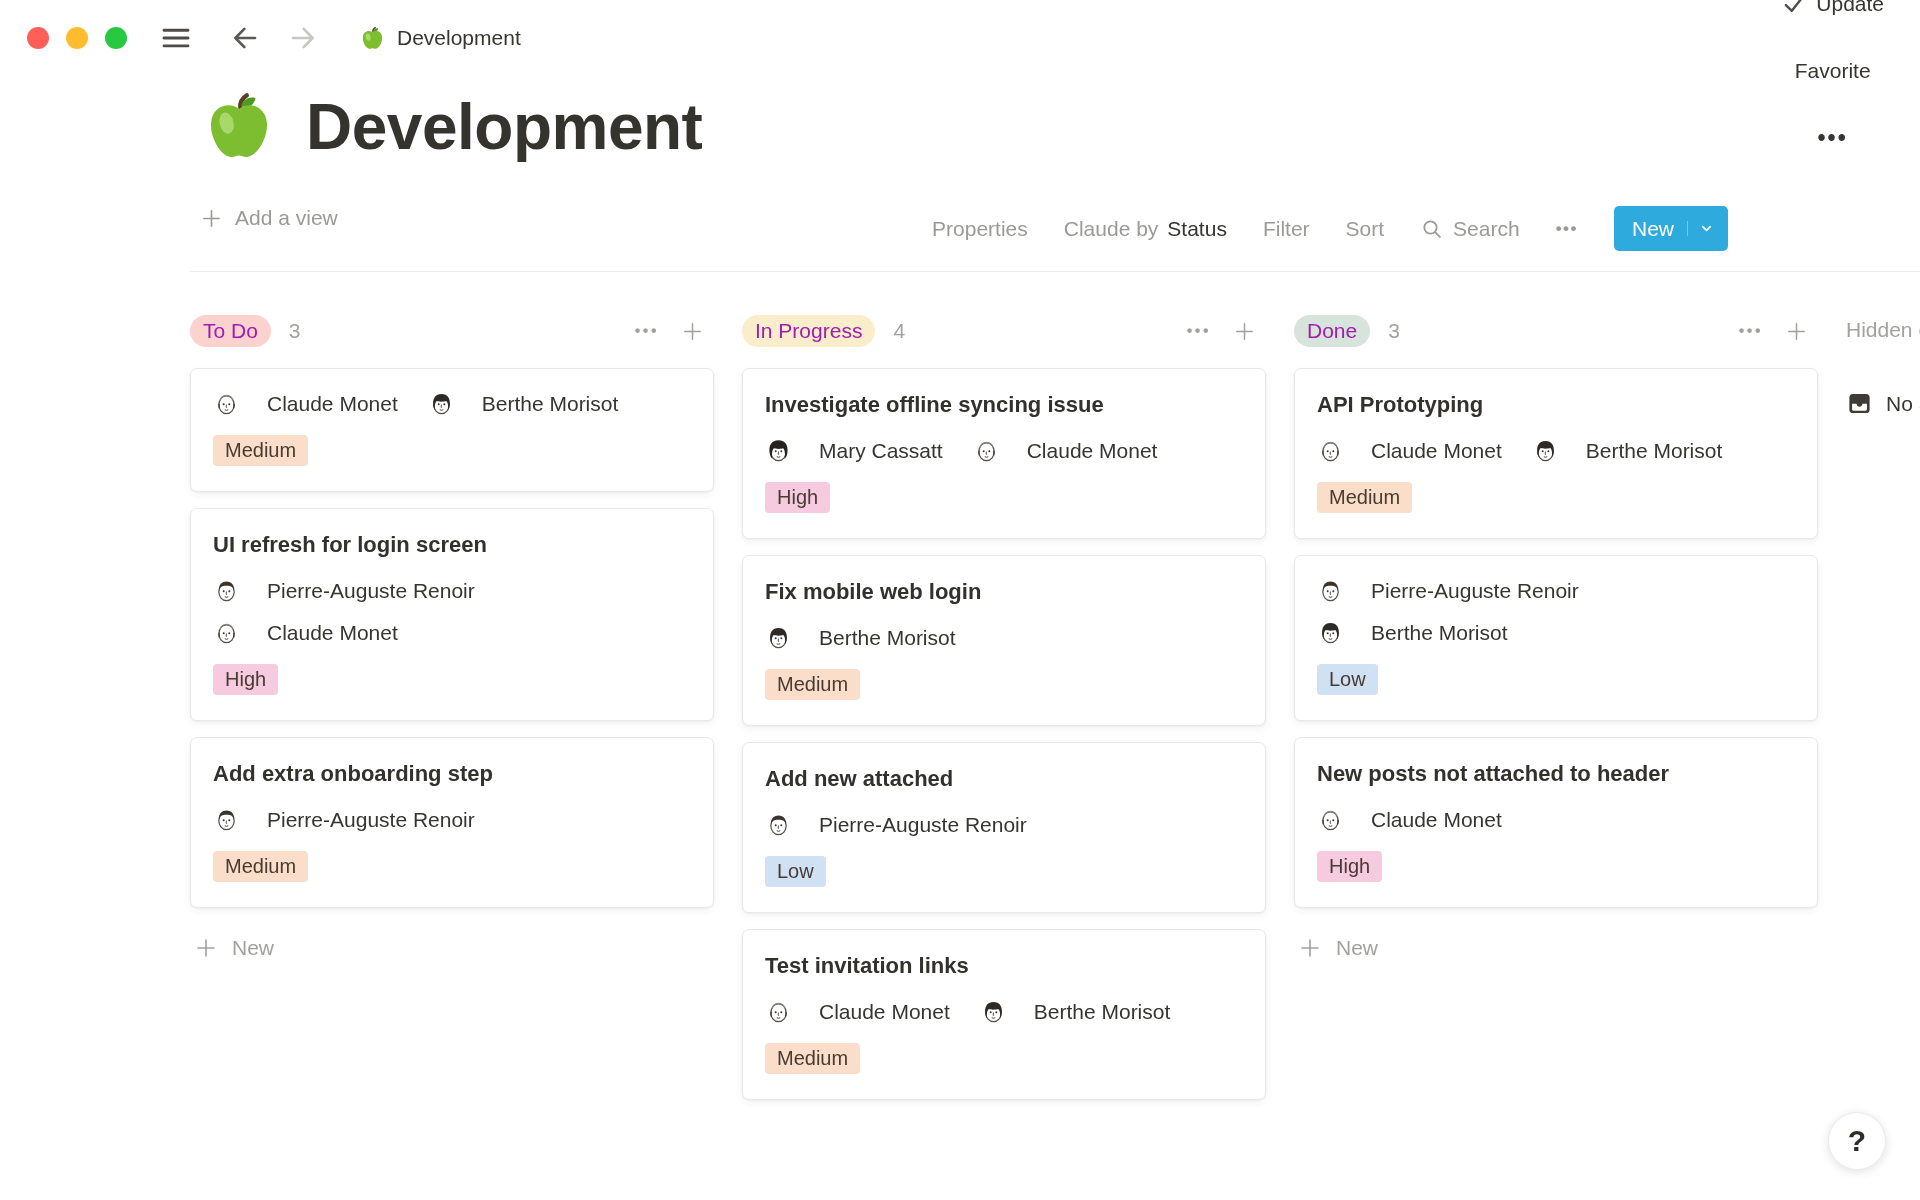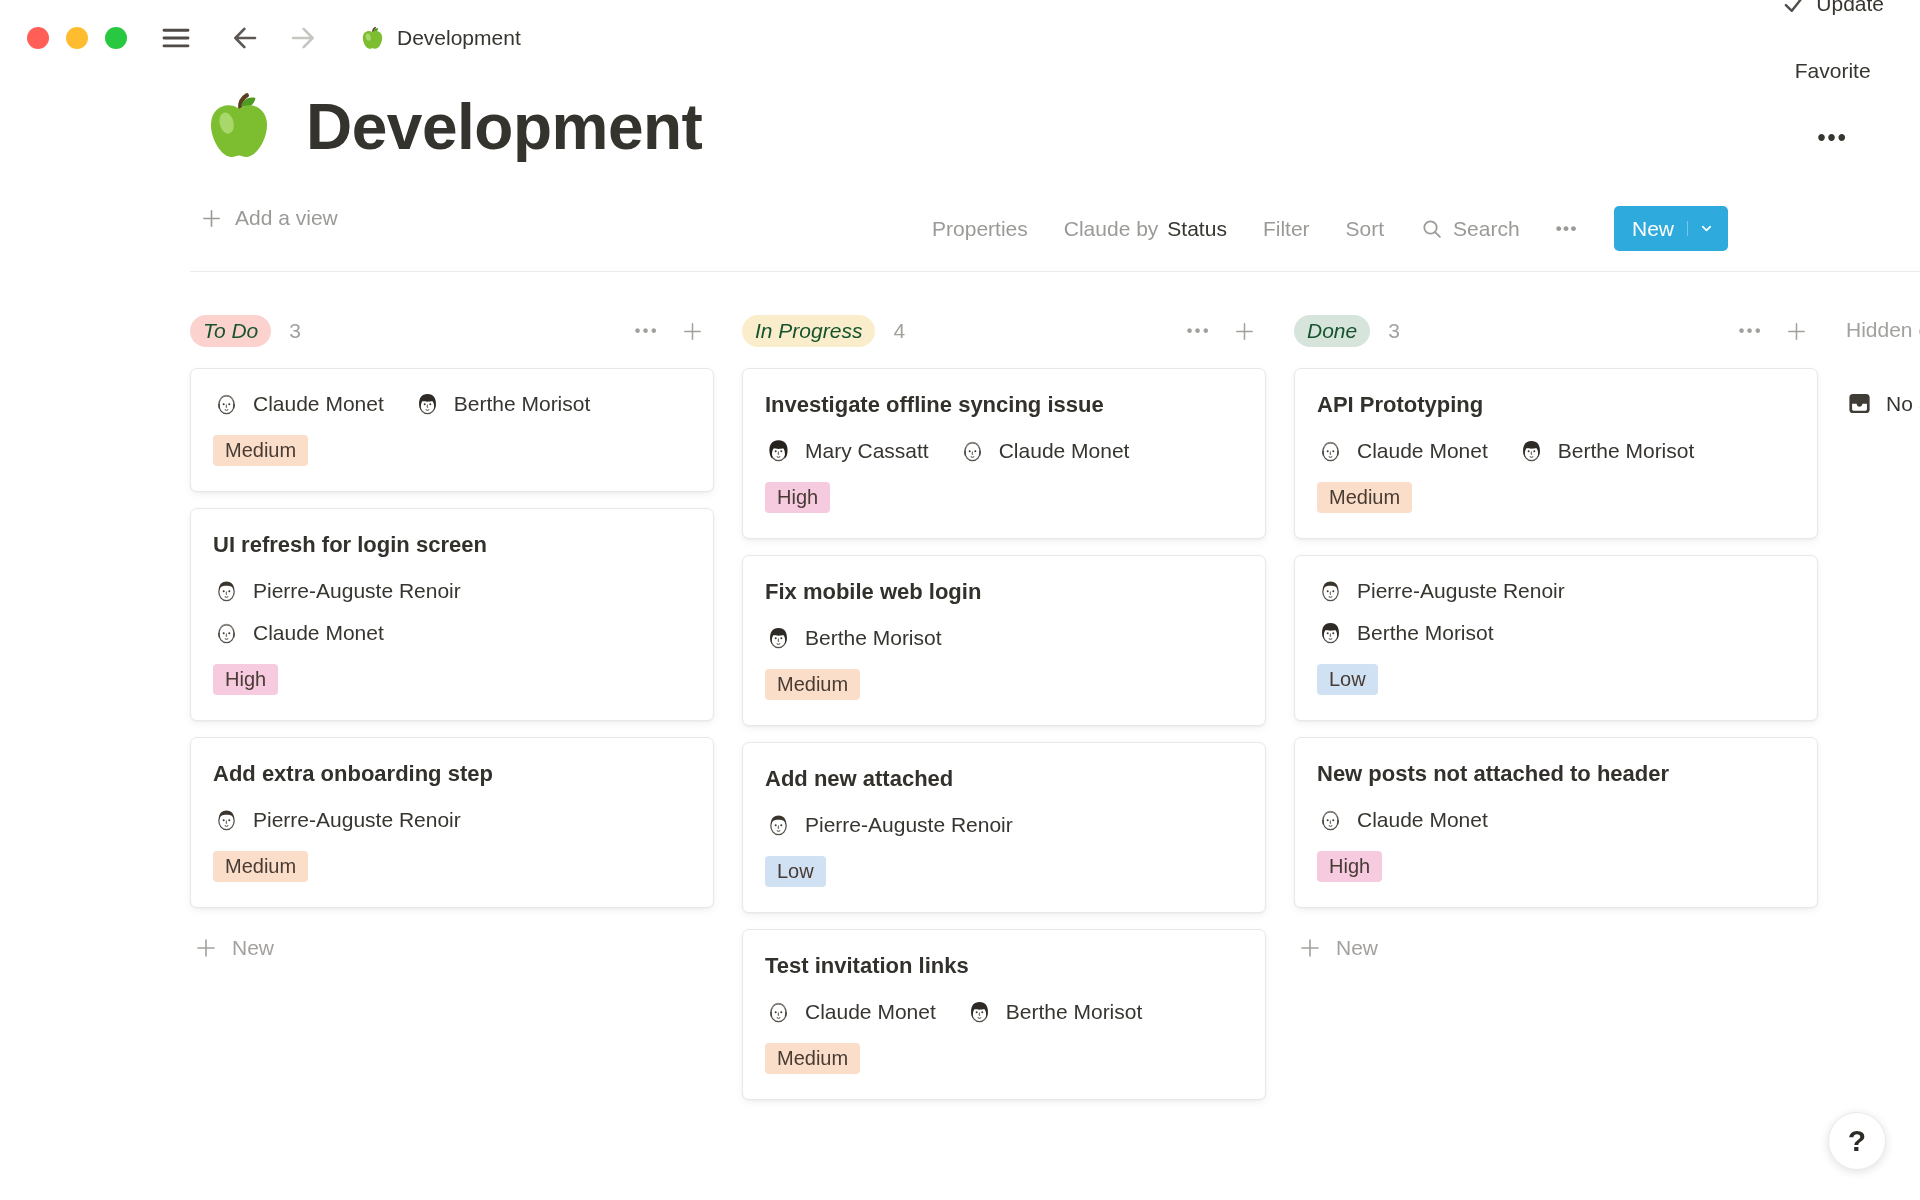--- a/index.html
+++ b/index.html
@@ -37,32 +37,32 @@
   .vt-more { letter-spacing:1.5px; font-weight:700; font-size:17px; cursor:pointer; }
   .new-btn { display:flex; align-items:center; height:45px; padding:0 14px 0 18px; border-radius:5px;
              color:#fff; font-size:21px; font-weight:500; cursor:pointer; border:none; }
   .new-btn .chev { margin-left:13px; padding-left:11px; border-left:1px solid rgba(255,255,255,.35);
                    display:flex; align-items:center; }
   .divider { margin:20px 0 0 190px; border-bottom:1px solid #ECEBE9; }
   
   .board { padding:40px 0 0 190px; display:flex; gap:28px; align-items:flex-start; }
   .kcol { width:524px; flex:none; }
   .col-header { display:flex; align-items:center; margin-bottom:18px; padding-right:10px; height:38px; }
-  .col-pill { font-size:21px; padding:4px 13px; border-radius:16px; color:#14532d; cursor:pointer;font-style:italic; }
+  .col-pill { font-size:21px; padding:4px 13px; border-radius:16px; color:#a21caf; cursor:pointer; }
   .col-count { margin-left:18px; font-size:21px; color:#A3A19D; }
   .col-actions { margin-left:auto; display:flex; align-items:center; gap:22px; }
   .dots { color:#A3A19D; font-size:16px; letter-spacing:2.5px; font-weight:700; cursor:pointer; }
   .plus-btn { cursor:pointer; display:inline-flex; }
   .cards { display:flex; flex-direction:column; gap:16px; }
   .kcard { background:#fff; border:1px solid #E9E8E6; border-radius:7px; padding:21px 22px 25px;
            box-shadow:0 1px 2px rgba(15,15,15,.04), 0 3px 9px rgba(15,15,15,.05); cursor:pointer; }
   .kcard-title { font-size:22px; line-height:29px; font-weight:600; margin-bottom:18px; color:#33312c; }
   .assignees { display:flex; flex-wrap:wrap; column-gap:30px; row-gap:15px; }
   .assignees.stacked { flex-direction:column; align-items:flex-start; }
-  .assignee { display:flex; align-items:center; gap:13px; font-size:21px; color:#37352F; }
+  .assignee { display:flex; align-items:center; gap:27px; font-size:21px; color:#37352F; }
   .avatar { width:27px; height:27px; flex:none; }
   .avatar svg { width:27px; height:27px; display:block; }
   .tag { display:inline-block; margin-top:18px; font-size:20px; padding:4px 12px; border-radius:4px; color:#483B33; }
   .new-row { margin-top:28px; display:flex; align-items:center; gap:14px; color:#A3A19D;
              font-size:21px; padding-left:4px; cursor:pointer; }
   
   .hidden-col { flex:none; width:220px; white-space:nowrap; overflow:visible; padding-top:6px; }
   .hidden-label { font-size:21px; color:#A3A19D; cursor:pointer; }
   .hidden-item { margin-top:48px; display:flex; align-items:center; gap:13px; font-size:21px; cursor:pointer; }
   .hidden-item svg { width:27px; height:27px; display:block; }

